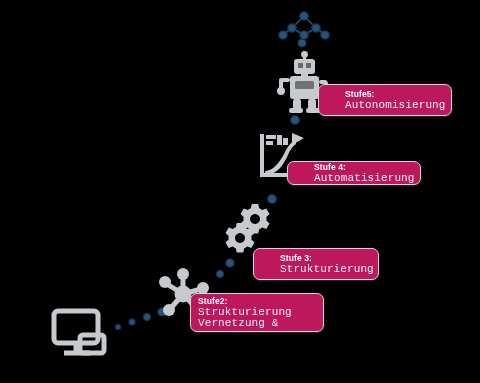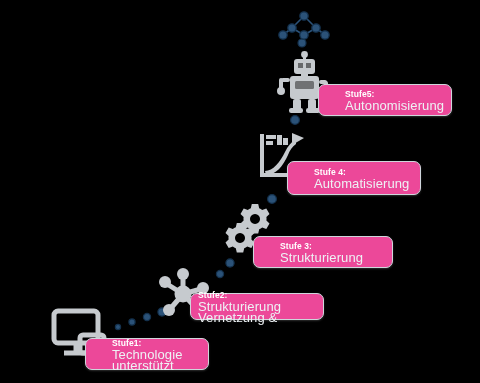--- a/index.html
+++ b/index.html
@@ -5,44 +5,45 @@
 <style>
   html,body{margin:0;padding:0;background:#000;}
   body{
     width:480px;height:383px;overflow:hidden;position:relative;
     font-family:"Liberation Sans","DejaVu Sans",sans-serif;
   }
   #stage{position:absolute;left:0;top:0;width:480px;height:383px;background:#000;}
   .layer{position:absolute;left:0;top:0;width:480px;height:383px;}
   .box{
     position:absolute;
-    background:#ec4899;
+    background:#be185d;
     border:1px solid #cfd6dc;
     border-radius:7px;
     box-sizing:border-box;
     color:#ffffff;
     display:flex;
     flex-direction:column;
     justify-content:center;
     padding:4px 0 4px 26px;
     box-shadow:0 1px 2px rgba(255,255,255,0.18);
   }
   .box .ttl{
     font-weight:bold;
     font-size:8.5px;
     line-height:11px;
     letter-spacing:0.1px;
     color:#ffffff;
   }
   .box .sub{
     font-weight:normal;
-    font-size:13px;
+    font-size:11px;
     line-height:11px;
     letter-spacing:0.1px;
     color:#eef2f5;
+    font-family:Liberation Mono, monospace;
   }
   .icon{position:absolute;}
   .icon svg{display:block;overflow:visible;}
 </style>
 </head>
 <body>
 
 <div id="stage">
 
   <svg class="layer" width="480" height="383" viewBox="0 0 480 383">
@@ -126,21 +127,21 @@
       <rect x="14" y="3" width="10" height="4"></rect>
       <rect x="14" y="9" width="7" height="4"></rect>
       <rect x="25" y="3" width="5" height="10"></rect>
       <rect x="31" y="6" width="5" height="7"></rect>
 
       <path d="M13 39 C21 39 28 30 33 20 C36 14 39 10 44 7 L44 12 C40 15 38 18 36 23 C31 34 24 43 14 43 Z"></path>
       <polygon points="40,1 52,6 40,13"></polygon>
     </svg>
   </div>
 
-  <div class="box" style="left:287px;top:161px;width:134px;height:34px;">
+  <div class="box" style="left:287px;top:161px;width:134px;height:24px;">
     <span class="ttl">Stufe 4:</span>
     <span class="sub">Automatisierung</span>
   </div>
 
   <div class="icon" style="left:222px;top:203px;">
     <svg width="56" height="56" viewBox="0 0 56 56" fill="#c6cace">
       <g transform="translate(33,16)">
         <path d="M-3.2,-15 h6.4 l1.0,4.3 a11,11 0 0 1 3.0,1.7 l4.1,-1.5 l3.2,5.5 l-3.1,3.0
                  a11,11 0 0 1 0,3.5 l3.1,3.0 l-3.2,5.5 l-4.1,-1.5 a11,11 0 0 1 -3.0,1.7
                  l-1.0,4.3 h-6.4 l-1.0,-4.3 a11,11 0 0 1 -3.0,-1.7 l-4.1,1.5 l-3.2,-5.5
@@ -152,21 +153,21 @@
         <path d="M-3.2,-15 h6.4 l1.0,4.3 a11,11 0 0 1 3.0,1.7 l4.1,-1.5 l3.2,5.5 l-3.1,3.0
                  a11,11 0 0 1 0,3.5 l3.1,3.0 l-3.2,5.5 l-4.1,-1.5 a11,11 0 0 1 -3.0,1.7
                  l-1.0,4.3 h-6.4 l-1.0,-4.3 a11,11 0 0 1 -3.0,-1.7 l-4.1,1.5 l-3.2,-5.5
                  l3.1,-3.0 a11,11 0 0 1 0,-3.5 l-3.1,-3.0 l3.2,-5.5 l4.1,1.5
                  a11,11 0 0 1 3.0,-1.7 z
                  M0,-5 a5,5 0 1 0 0.01,0 z"></path>
       </g>
     </svg>
   </div>
 
-  <div class="box" style="left:253px;top:236px;width:140px;height:32px;">
+  <div class="box" style="left:253px;top:248px;width:126px;height:32px;">
     <span class="ttl">Stufe 3:</span>
     <span class="sub">Strukturierung</span>
   </div>
 
   <div class="icon" style="left:157px;top:267px;">
     <svg width="56" height="54" viewBox="0 0 56 54" fill="#c6cace" stroke="#c6cace">
       <g stroke-width="5" stroke-linecap="round">
         <line x1="26" y1="27" x2="26" y2="9"></line>
         <line x1="26" y1="27" x2="10" y2="17"></line>
         <line x1="26" y1="27" x2="44" y2="22"></line>
@@ -177,33 +178,29 @@
         <circle cx="26" cy="27" r="8.5"></circle>
         <circle cx="26" cy="7" r="6"></circle>
         <circle cx="8" cy="15" r="6"></circle>
         <circle cx="46" cy="21" r="6"></circle>
         <circle cx="12" cy="43" r="6"></circle>
         <circle cx="42" cy="44" r="6"></circle>
       </g>
     </svg>
   </div>
 
-  <div class="box" style="left:190px;top:293px;width:134px;height:27px;padding-left:7px;">
+  <div class="box" style="left:190px;top:293px;width:134px;height:39px;padding-left:7px;">
     <span class="ttl">Stufe2:</span>
     <span class="sub">Strukturierung</span>
     <span class="sub">Vernetzung &amp;</span>
   </div>
 
   <div class="icon" style="left:50px;top:308px;">
     <svg width="60" height="56" viewBox="0 0 60 56" fill="none" stroke="#c6cace">
       <rect x="4" y="3" width="44" height="32" rx="4" stroke-width="5"></rect>
       <line x1="26" y1="35" x2="26" y2="44" stroke-width="5"></line>
       <line x1="14" y1="45" x2="40" y2="45" stroke-width="5"></line>
       <rect x="30" y="27" width="24" height="18" rx="3" stroke-width="5"></rect>
     </svg>
   </div>
 
-  <div class="box" style="left:85px;top:338px;width:124px;height:32px;">
-    <span class="ttl">Stufe1:</span>
-    <span class="sub">Technologie unterstützt</span>
-  </div>
 
 </div>
 
 </body></html>

